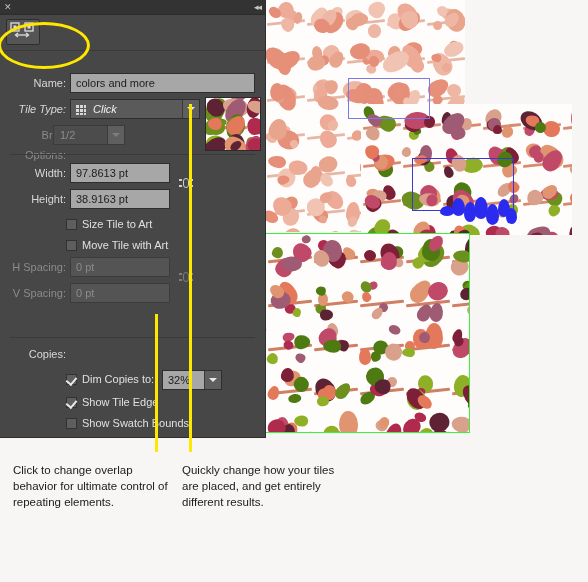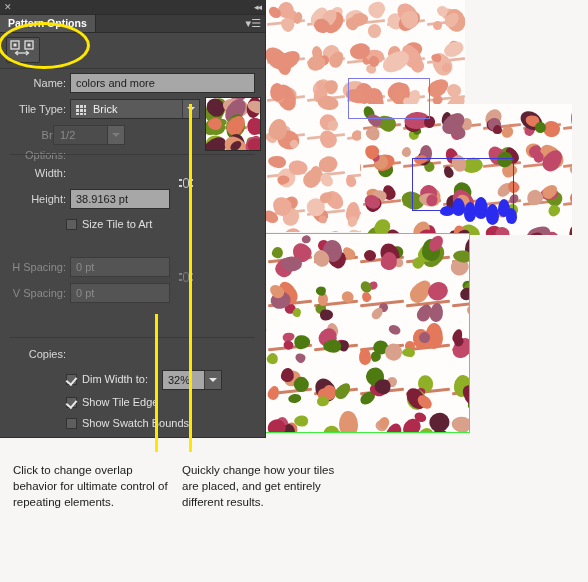--- a/index.html
+++ b/index.html
@@ -663,49 +663,45 @@
   </div>
 </div>
 
 <div id="panel">
 
   <div id="panel-topbar">
     <span class="x">✕</span>
     <span class="collapse">◂◂</span>
   </div>
 
-  <div id="tabrow">
-    <div id="tab">Pattern Options</div>
-    <div id="tabmenu">▾☰</div>
-  </div>
 
   <div id="toolstrip">
     <div id="tile-tool">
       <svg width="30" height="22" viewBox="0 0 30 22" style="display:block;">
         <rect x="4" y="3" width="8" height="8" fill="none" stroke="#e0e0e0" stroke-width="1.3"></rect>
         <rect x="6.5" y="5.5" width="3" height="3" fill="#e0e0e0"></rect>
         <rect x="18" y="3" width="8" height="8" fill="none" stroke="#e0e0e0" stroke-width="1.3"></rect>
         <rect x="20.5" y="5.5" width="3" height="3" fill="#e0e0e0"></rect>
         <line x1="9" y1="15" x2="21" y2="15" stroke="#e0e0e0" stroke-width="1.3"></line>
         <polyline points="11,13 8.5,15 11,17" fill="none" stroke="#e0e0e0" stroke-width="1.3"></polyline>
         <polyline points="19,13 21.5,15 19,17" fill="none" stroke="#e0e0e0" stroke-width="1.3"></polyline>
       </svg>
     </div>
   </div>
 
   <div class="row" style="top:73px;border-radius:8px;">
     <div class="lbl" style="left:0;width:66px;">Name:</div>
     <div class="field" style="left:70px;width:185px;">colors and more</div>
   </div>
 
-  <div class="row" style="top:99px;">
+  <div class="row" style="top:99px;font-style:italic;">
     <div class="lbl" style="left:0;width:66px;">Tile Type:</div>
     <div class="combo" style="left:70px;width:130px;">
       <span class="gridicon"></span>
-      <span class="ctext">Brick</span>
+      <span class="ctext">Click</span>
       <span class="caret"></span>
     </div>
   </div>
 
   <div class="row" style="top:125px;">
     <div class="lbl dim" style="left:0;width:66px;">Brick Options:</div>
     <div class="combo dim" style="left:53px;width:72px;">
       <span class="ctext" style="left:6px;">1/2</span>
       <span class="caret"></span>
     </div>
@@ -786,39 +782,44 @@
       <div class="lv" style="left: 45.8779px; top: 39.408px; width: 8.30902px; height: 11.2002px; background: rgb(160, 91, 116); transform: rotate(82.9049deg);"></div>
       <div class="br" style="left: 40.8877px; top: 39.1664px; width: 9.5829px; height: 10.5936px; background: rgb(109, 143, 30); transform: rotate(-79.6851deg);"></div>
       <div class="br" style="left: 40.1967px; top: 37.7197px; width: 18.5194px; height: 19.6951px; background: rgb(192, 73, 106); transform: rotate(34.7205deg);"></div>
       <div class="br" style="left: 43.6166px; top: 37.5295px; width: 15.0019px; height: 20.2352px; background: rgb(176, 42, 78); transform: rotate(-75.0046deg);"></div>
     </div>
 
   <div class="divider" style="top:154px;"></div>
 
   <div class="row" style="top:163px;">
     <div class="lbl" style="left:0;width:66px;">Width:</div>
+    <div class="field" style="left:70px;width:100px;">97.8613 pt</div>
   </div>
 
   <div class="row" style="top:189px;">
     <div class="lbl" style="left:0;width:66px;">Height:</div>
     <div class="field" style="left:70px;width:100px;">38.9163 pt</div>
   </div>
 
   <div class="linkicon" style="left:179px;top:176px;">
     <span class="lk"></span>
       <span class="t1"></span>
       <span class="t2"></span>
       <span class="t3"></span>
       <span class="t4"></span>
   </div>
 
   <div class="row" style="top:215px;">
     <div class="chk" style="left:66px;top:4px;"></div>
     <div class="chklbl" style="left:82px;top:3px;">Size Tile to Art</div>
   </div>
+  <div class="row" style="top:236px;">
+    <div class="chk" style="left:66px;top:4px;"></div>
+    <div class="chklbl" style="left:82px;top:3px;">Move Tile with Art</div>
+  </div>
 
   <div class="row" style="top:257px;">
     <div class="lbl dim" style="left:0;width:66px;">H Spacing:</div>
     <div class="field dim" style="left:70px;width:100px;">0 pt</div>
   </div>
   <div class="row" style="top:283px;">
     <div class="lbl dim" style="left:0;width:66px;">V Spacing:</div>
     <div class="field dim" style="left:70px;width:100px;">0 pt</div>
   </div>
 
@@ -832,21 +833,21 @@
 
 
   <div class="divider" style="top:337px;"></div>
 
   <div class="row" style="top:344px;">
     <div class="lbl" style="left:0;width:66px;">Copies:</div>
   </div>
 
   <div class="row" style="top:370px;">
     <div class="chk on" style="left:66px;top:4px;"></div>
-    <div class="chklbl" style="left:82px;top:3px;">Dim Width to:</div>
+    <div class="chklbl" style="left:82px;top:3px;">Dim Copies to:</div>
     <div class="field" style="left:162px;top:0;width:60px;">32%</div>
     <div class="combo" style="left:182px;top:0;width:40px;border-left:none;background:transparent;">
       <span class="caret"></span>
     </div>
   </div>
 
   <div class="row" style="top:393px;">
     <div class="chk on" style="left:66px;top:4px;"></div>
     <div class="chklbl" style="left:82px;top:3px;">Show Tile Edge</div>
   </div>

